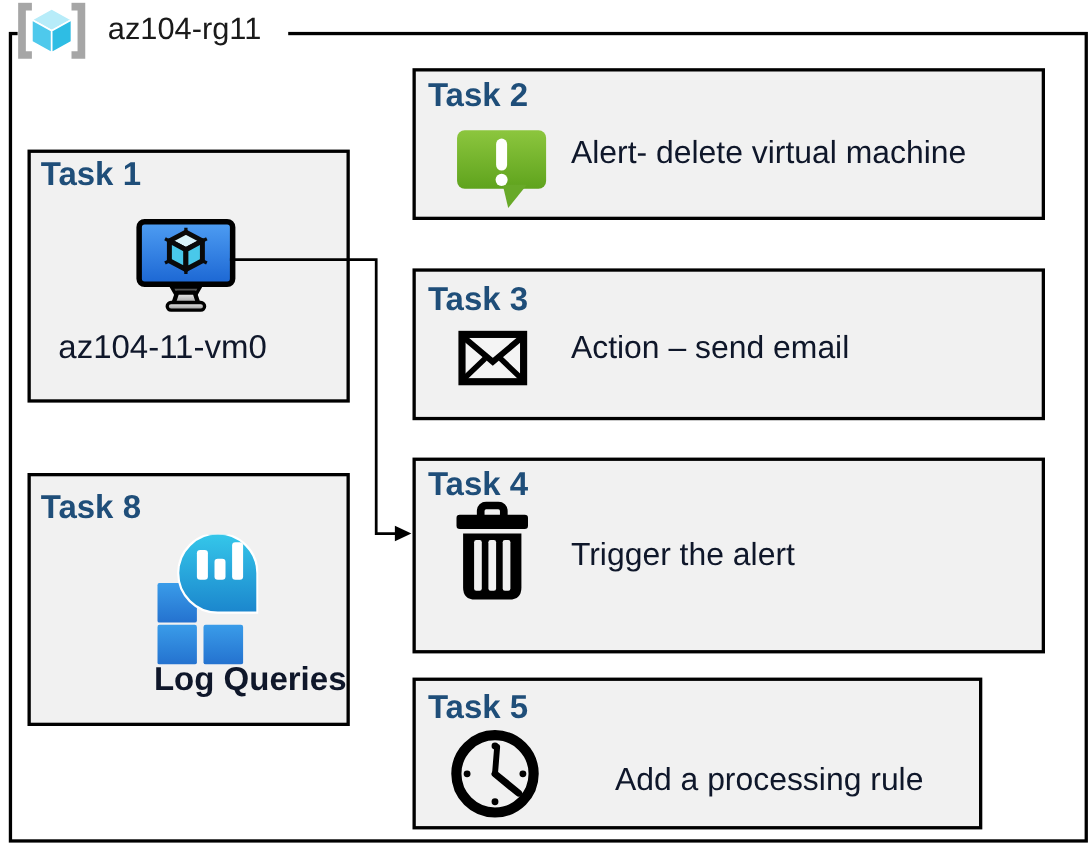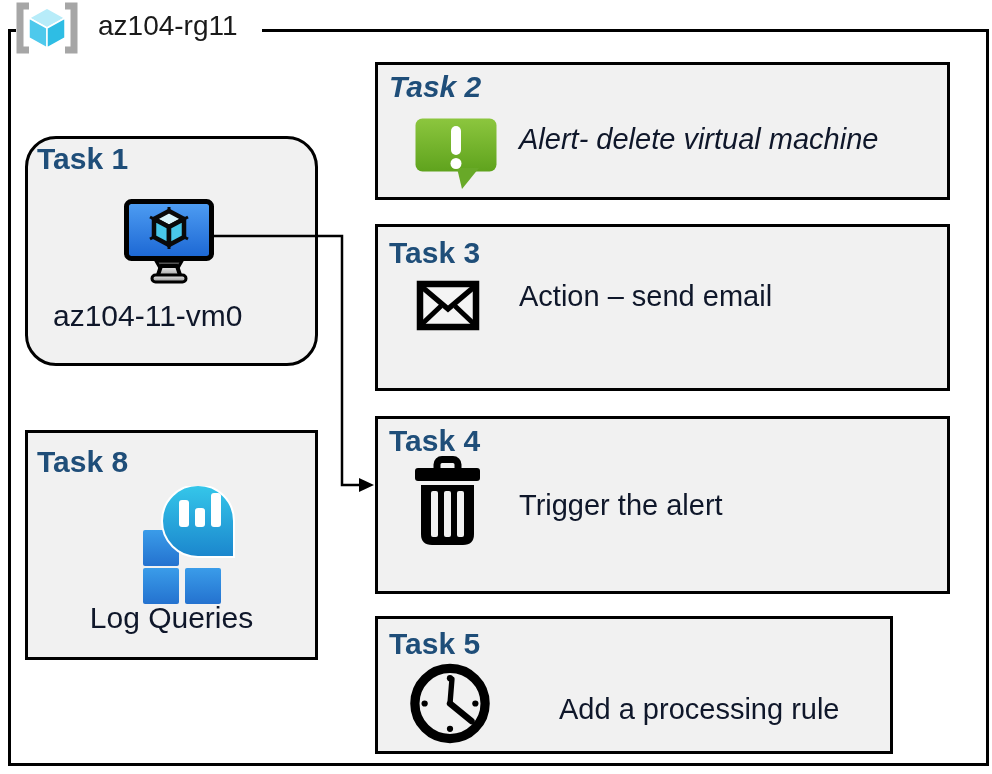--- a/index.html
+++ b/index.html
@@ -24,42 +24,42 @@
     position:absolute;font-size:30px;font-weight:bold;color:#1f4e79;
     line-height:1;white-space:nowrap;
   }
   .caption,.desc{
     position:absolute;font-size:30px;color:#0f172a;line-height:1;white-space:nowrap;
   }
   .desc{font-size:29px;}
   .icon{position:absolute;display:block;}
   .icon svg{display:block;width:100%;height:100%;}
   #connector{position:absolute;left:0;top:0;pointer-events:none;}
-  .center-caption{left:0;right:0;text-align:center;}
+  .center-caption{left:0;right:0;text-align:right;font-weight:bold;}
 </style>
 </head>
 <body>
 
 <div id="canvas">
 
   <div class="outer-border"></div>
   <div class="border-mask"></div>
 
   <span class="icon rg-icon">
     <svg viewBox="0 0 64 52">
       <path d="M14 4 H5 V48 H14" fill="none" stroke="#a6a6a6" stroke-width="7"></path>
       <path d="M50 4 H59 V48 H50" fill="none" stroke="#a6a6a6" stroke-width="7"></path>
       <polygon points="32,6 50,16 32,26 14,16" fill="#b7ecf9" stroke="#fff" stroke-width="1.5"></polygon>
       <polygon points="14,16 32,26 32,46 14,36" fill="#4ec9ec" stroke="#fff" stroke-width="1.5"></polygon>
       <polygon points="32,26 50,16 50,36 32,46" fill="#2ebde4" stroke="#fff" stroke-width="1.5"></polygon>
     </svg>
   </span>
   <div class="rg-title">az104-rg11</div>
 
-  <div class="task-box" style="left:25px;top:136px;width:293px;height:230px;border-radius:31px;">
+  <div class="task-box" style="left:25px;top:136px;width:293px;height:230px;">
     <div class="task-label" style="left:9px;top:5px;">Task 1</div>
     <span class="icon" style="left:95px;top:59px;width:92px;height:86px;">
       <svg viewBox="0 0 92 86">
         <defs>
           <linearGradient id="gblue" x1="0" y1="0" x2="0" y2="1">
             <stop offset="0" stop-color="#4f9ef3"></stop>
               <stop offset="1" stop-color="#1b66d3"></stop>
           </linearGradient>
           <linearGradient id="ggray" x1="0" y1="0" x2="0" y2="1">
             <stop offset="0" stop-color="#f0f0f0"></stop>
@@ -107,40 +107,40 @@
         <rect x="42" y="82" width="36" height="36" rx="2" fill="url(#gsq)"></rect>
         <path d="M19 35 A36 36 0 0 1 91 35 L91 71 L55 71 A36 36 0 0 1 19 35 Z" fill="url(#gteal)" stroke="#ffffff" stroke-width="2"></path>
         <rect x="36" y="14" width="10" height="27" rx="3" fill="#fff"></rect>
         <rect x="52" y="22" width="10" height="19" rx="3" fill="#fff"></rect>
         <rect x="68" y="7" width="10" height="34" rx="3" fill="#fff"></rect>
       </svg>
     </span>
     <div class="caption center-caption" style="top:170px;">Log Queries</div>
   </div>
 
-  <div class="task-box" style="left:375px;top:62px;width:575px;height:138px;font-style:italic;">
+  <div class="task-box" style="left:375px;top:62px;width:575px;height:138px;">
     <div class="task-label" style="left:11px;top:7px;">Task 2</div>
     <span class="icon" style="left:37px;top:53px;width:82px;height:73px;">
       <svg viewBox="0 0 82 73">
         <defs>
           <linearGradient id="ggreen" x1="0" y1="0" x2="0" y2="1">
             <stop offset="0" stop-color="#8cc63e"></stop>
               <stop offset="1" stop-color="#5fa31d"></stop>
           </linearGradient>
         </defs>
         <rect x="0.5" y="0.5" width="81" height="53" rx="7" fill="url(#ggreen)"></rect>
         <polygon points="42,50 64,50 47,71" fill="#68a928"></polygon>
         <rect x="36" y="8" width="10" height="29" rx="5" fill="#fff"></rect>
         <circle cx="41" cy="45.5" r="5.5" fill="#fff"></circle>
       </svg>
     </span>
     <div class="desc" style="left:141px;top:60px;">Alert- delete virtual machine</div>
   </div>
 
-  <div class="task-box" style="left:375px;top:224px;width:575px;height:167px;">
+  <div class="task-box" style="left:375px;top:244px;width:575px;height:138px;">
     <div class="task-label" style="left:11px;top:11px;">Task 3</div>
     <span class="icon" style="left:38px;top:53px;width:64px;height:51px;">
       <svg viewBox="0 0 64 51">
         <rect x="4" y="4" width="56" height="43" fill="#f4f4f4" stroke="#000" stroke-width="6.5"></rect>
         <path d="M6 7 L32 29 L58 7" fill="none" stroke="#000" stroke-width="5.5"></path>
         <path d="M6 44 L25 26 M58 44 L39 26" fill="none" stroke="#000" stroke-width="5"></path>
       </svg>
     </span>
     <div class="desc" style="left:141px;top:55px;">Action – send email</div>
   </div>

